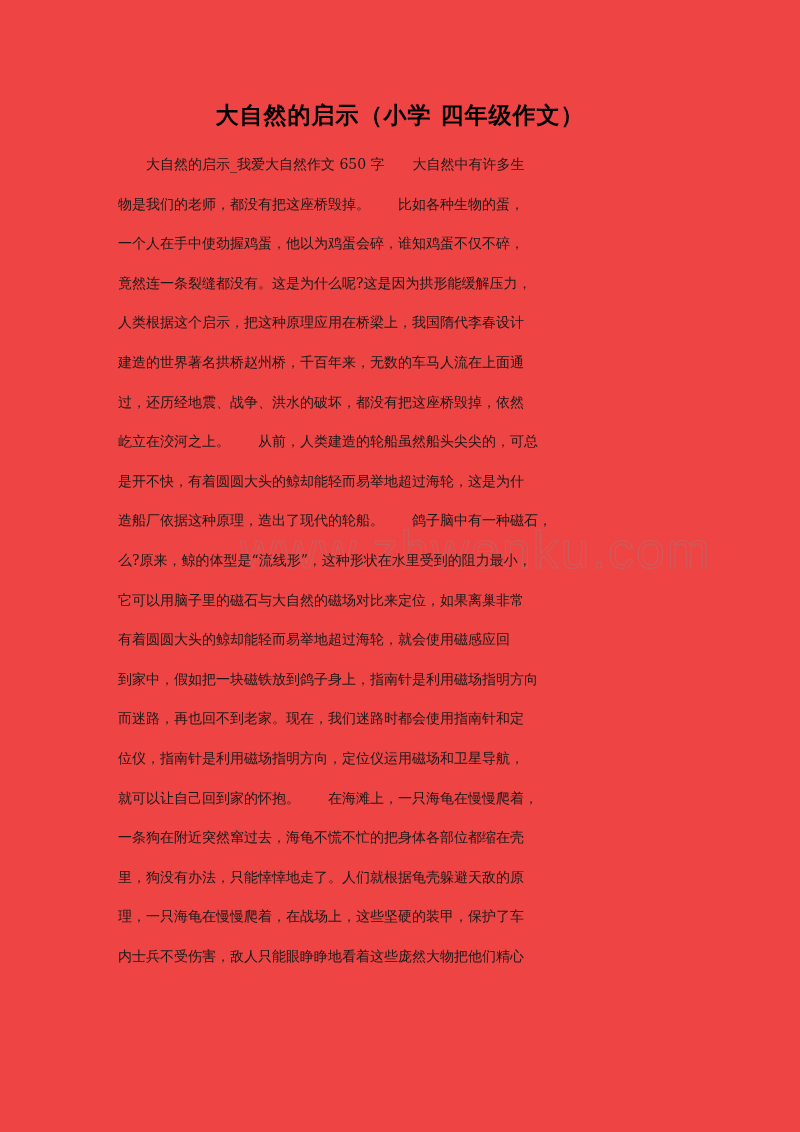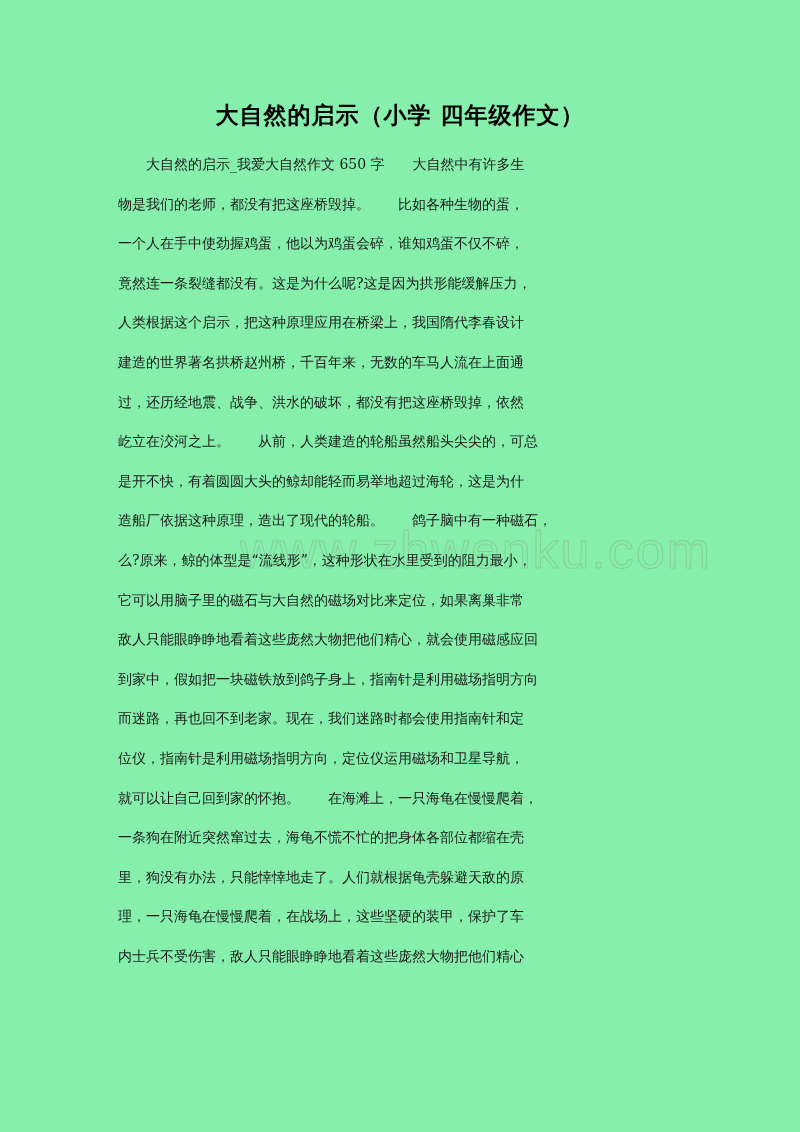--- a/index.html
+++ b/index.html
@@ -1,18 +1,18 @@
 <!DOCTYPE html>
 <html><head>
 <meta charset="utf-8">
 <style>
   html, body { margin:0; padding:0; background:#ffffff; }
   body { width:800px; height:1132px; position:relative; overflow:hidden;
          font-family:"DejaVu Serif","Liberation Serif",serif; color:#111; }
-  .page { position:absolute; left:0; top:0; width:800px; height:1132px; background:#86efac; }
+  .page { position:absolute; left:0; top:0; width:800px; height:1132px; background:#ef4444; }
   .title { position:absolute; top:100px; left:0; width:800px; text-align:center;
            font-family:"DejaVu Sans","Liberation Sans",sans-serif; font-weight:bold;
            font-size:23px; letter-spacing:1px; color:#000; }
   .body-text { position:absolute; left:118px; top:145px; width:570px; }
   .line { height:39.6px; line-height:39.6px; font-size:14px; white-space:nowrap; color:#1a1a1a; }
   .watermark { position:absolute; left:240px; top:520px; font-family:"Liberation Sans",sans-serif;
                font-size:52px; color:rgba(150,150,150,0.28); letter-spacing:2px;
                -webkit-text-stroke:1px rgba(140,140,140,0.35); color:transparent; pointer-events:none; }
 </style>
 </head>
@@ -27,21 +27,21 @@
     <div class="line">一个人在手中使劲握鸡蛋，他以为鸡蛋会碎，谁知鸡蛋不仅不碎，</div>
     <div class="line">竟然连一条裂缝都没有。这是为什么呢?这是因为拱形能缓解压力，</div>
     <div class="line">人类根据这个启示，把这种原理应用在桥梁上，我国隋代李春设计</div>
     <div class="line">建造的世界著名拱桥赵州桥，千百年来，无数的车马人流在上面通</div>
     <div class="line">过，还历经地震、战争、洪水的破坏，都没有把这座桥毁掉，依然</div>
     <div class="line">屹立在洨河之上。　　从前，人类建造的轮船虽然船头尖尖的，可总</div>
     <div class="line">是开不快，有着圆圆大头的鲸却能轻而易举地超过海轮，这是为什</div>
     <div class="line">造船厂依据这种原理，造出了现代的轮船。　　鸽子脑中有一种磁石，</div>
     <div class="line">么?原来，鲸的体型是“流线形”，这种形状在水里受到的阻力最小，</div>
     <div class="line">它可以用脑子里的磁石与大自然的磁场对比来定位，如果离巢非常</div>
-    <div class="line">敌人只能眼睁睁地看着这些庞然大物把他们精心，就会使用磁感应回</div>
+    <div class="line">有着圆圆大头的鲸却能轻而易举地超过海轮，就会使用磁感应回</div>
     <div class="line">到家中，假如把一块磁铁放到鸽子身上，指南针是利用磁场指明方向</div>
     <div class="line">而迷路，再也回不到老家。现在，我们迷路时都会使用指南针和定</div>
     <div class="line">位仪，指南针是利用磁场指明方向，定位仪运用磁场和卫星导航，</div>
     <div class="line">就可以让自己回到家的怀抱。　　在海滩上，一只海龟在慢慢爬着，</div>
     <div class="line">一条狗在附近突然窜过去，海龟不慌不忙的把身体各部位都缩在壳</div>
     <div class="line">里，狗没有办法，只能悻悻地走了。人们就根据龟壳躲避天敌的原</div>
     <div class="line">理，一只海龟在慢慢爬着，在战场上，这些坚硬的装甲，保护了车</div>
     <div class="line">内士兵不受伤害，敌人只能眼睁睁地看着这些庞然大物把他们精心</div>
   </div>
 </div>

